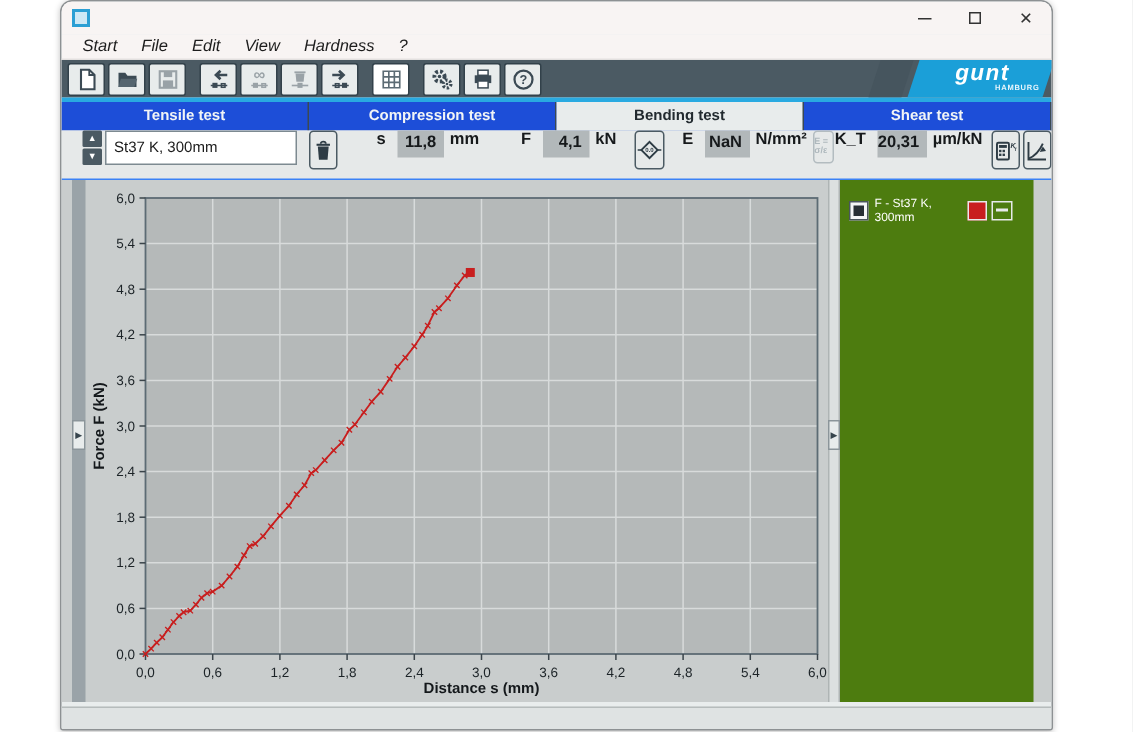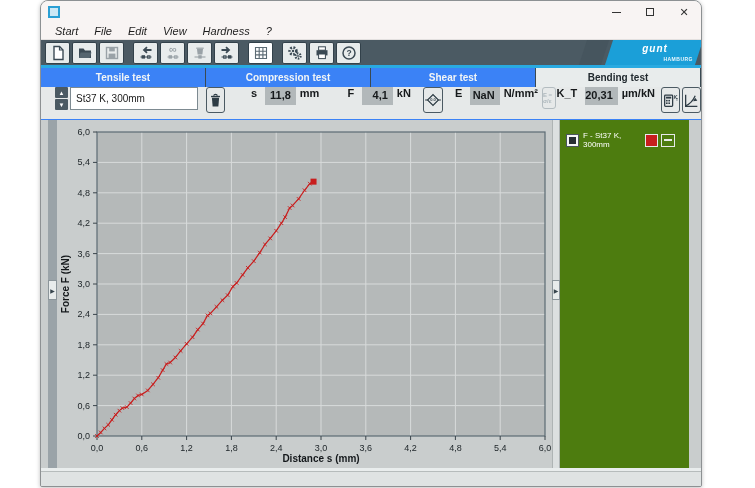--- a/index.html
+++ b/index.html
@@ -28,25 +28,25 @@
   .tb-btn { width:25px; height:22px; background:#e8ecec; border:1px solid #32414a; border-radius:2px; margin-right:2px; display:flex; align-items:center; justify-content:center; }
   .tb-btn.active { background:#ffffff; }
   .tb-btn.disabled svg { opacity:.45; }
   .tb-sep { width:5px; height:22px; margin-right:2px; }
   .blue-line { position:absolute; left:0; top:64px; width:100%; height:3px; background:#29aae1; }
 
   
   .logo-wrap { position:absolute; right:2px; top:0; width:116px; height:25px; }
   .logo-dark { position:absolute; left:0; top:0; width:22px; height:25px; background:#46555e; transform:skewX(-18deg); }
   .logo-blue { position:absolute; left:26px; top:0; width:90px; height:25px; background:#1b9fd8; transform:skewX(-18deg); }
-  .logo-text { position:absolute; left:30px; top:0px; width:84px; text-align:center; font-size:10px; font-weight:bold; font-style:italic; color:#ffffff; letter-spacing:1px; line-height:17px; }
+  .logo-text { position:absolute; left:30px; top:0px; width:84px; text-align:center; font-size:15px; font-weight:bold; font-style:italic; color:#ffffff; letter-spacing:1px; line-height:17px; }
   .logo-sub { position:absolute; left:30px; top:16px; width:80px; text-align:right; font-size:5px; font-weight:bold; color:#eaf6fc; letter-spacing:.5px; }
 
   
-  .tabs { position:absolute; left:0; top:67px; width:100%; height:19px; background:#3b82f6; display:flex; }
+  .tabs { position:absolute; left:0; top:67px; width:100%; height:19px; background:#1d4ed8; display:flex; }
   .tab { flex:1; display:flex; align-items:center; justify-content:center; font-size:10px; font-weight:bold; color:#f2f5f6; border-right:1px solid #3a4952; }
   .tab.active { background:#e8ecec; color:#222a2f; }
 
   
   .parambar { position:absolute; left:0; top:86px; width:100%; height:33px; background:#e6e9e9; border-bottom:1px solid #3b82f6; display:flex; align-items:flex-start; padding-left:14px; }
   .spinner { display:flex; flex-direction:column; margin-right:2px; }
   .spin-btn { width:13px; height:11px; background:#4b5a63; color:#fff; font-size:6px; display:flex; align-items:center; justify-content:center; margin-bottom:1px; border-radius:1px; }
   .sample-input { width:128px; height:23px; border:1px solid #7d8a91; background:#fff; font-size:10px; padding:0 5px; font-family:"Liberation Sans", sans-serif; color:#1a1a1a; }
   .sq-btn { width:26px; height:26px; border:1px solid #4b5a63; border-radius:3px; background:transparent; display:flex; align-items:center; justify-content:center; }
   .sq-btn.small { width:22px; height:22px; }
@@ -193,22 +193,22 @@
         <div class="logo-blue"></div>
         <div class="logo-text">gunt</div>
         <div class="logo-sub">HAMBURG</div>
       </div>
     </div>
     <div class="blue-line"></div>
 
     <div class="tabs">
       <div class="tab">Tensile test</div>
       <div class="tab">Compression test</div>
+      <div class="tab active">Bending test</div>
       <div class="tab">Shear test</div>
-      <div class="tab active">Bending test</div>
     </div>
 
     <div class="parambar">
       <div class="spinner">
         <div class="spin-btn">▲</div>
         <div class="spin-btn" style="margin-bottom:0">▼</div>
       </div>
       <input class="sample-input" value="St37 K, 300mm" style="">
       <div class="sq-btn" style="margin-left:8px">
         <svg width="17" height="17" viewBox="0 0 16 16">

